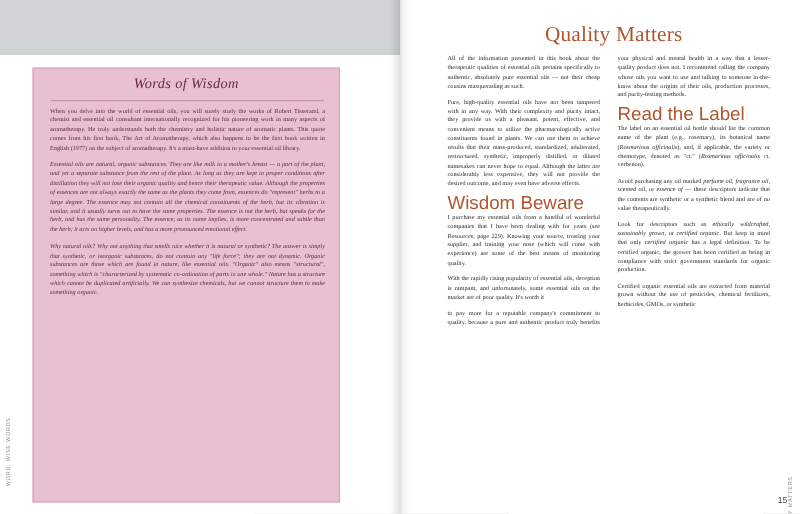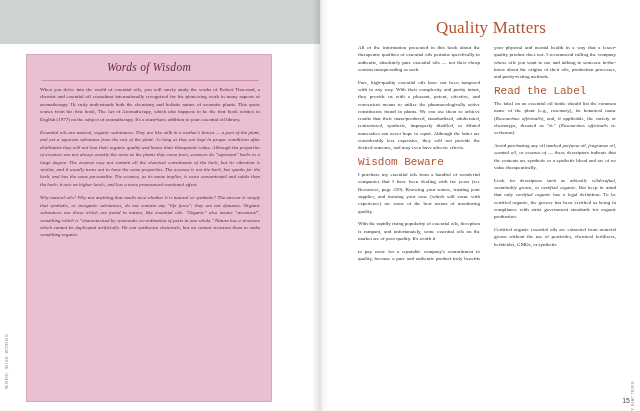--- a/index.html
+++ b/index.html
@@ -114,22 +114,22 @@
     column-count:2;
     column-gap:14px;
     font-size:5.0px;
     line-height:7.3px;
     color:#2b2b2b;
     text-align:justify;
   }
   .cols p { margin:0 0 5.5px 0; }
   .cols h3 {
     margin:4px 0 3px 0;
-    font-family:Liberation Mono, monospace;
-    font-size:11px;
+    font-family:Liberation Sans, sans-serif;
+    font-size:15px;
     font-weight:normal;
     color:#b0552e;
     line-height:11px;
     break-after:avoid;
   }
   .cols em { font-style:italic; }
 </style>
 </head>
 <body>
 

